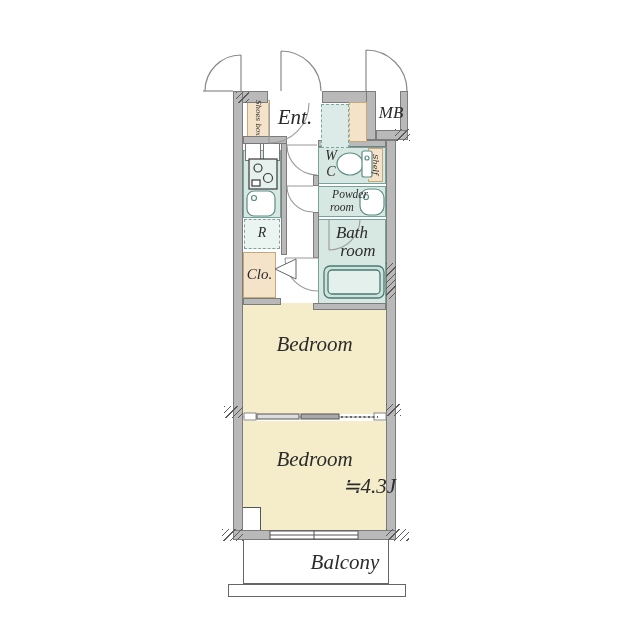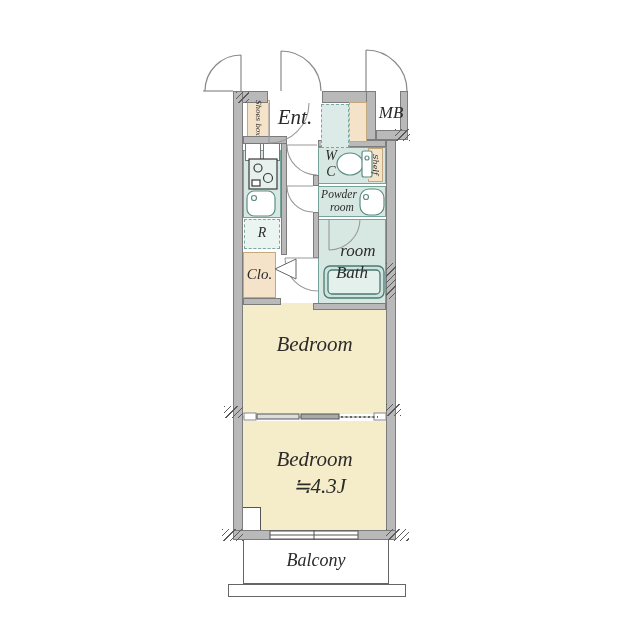--- a/index.html
+++ b/index.html
@@ -136,24 +136,24 @@
   </svg>
 
   <div class="lbl" style="left:266px;top:106px;width:58px;font-size:21px;">Ent.</div>
   <div class="lbl" style="left:372px;top:104px;width:38px;font-size:17px;">MB</div>
   <div class="vlbl" style="left:230px;top:114px;width:56px;font-size:7px;">Shoes box</div>
   <div class="lbl" style="left:321px;top:115px;width:26px;font-size:14px;">W</div>
   <div class="vlbl" style="left:332px;top:115px;width:52px;font-size:9px;">Shelf</div>
   <div class="lbl" style="left:321px;top:148px;width:20px;font-size:14px;">W</div>
   <div class="lbl" style="left:321px;top:164px;width:20px;font-size:14px;">C</div>
   <div class="vlbl" style="left:350px;top:160px;width:50px;font-size:8px;">Shelf</div>
-  <div class="lbl" style="left:315px;top:188px;width:48px;font-size:11.5px;">Powder</div>
+  <div class="lbl" style="left:326px;top:188px;width:48px;font-size:11.5px;">Powder</div>
   <div class="lbl" style="left:318px;top:201px;width:48px;font-size:11.5px;">room</div>
-  <div class="lbl" style="left:322px;top:224px;width:60px;font-size:17px;margin-top:40px;">Bath</div>
+  <div class="lbl" style="left:322px;top:224px;width:60px;font-size:17px;">Bath</div>
   <div class="lbl" style="left:328px;top:242px;width:60px;font-size:17px;">room</div>
   <div class="lbl" style="left:244px;top:225px;width:36px;font-size:14px;">R</div>
   <div class="lbl" style="left:243px;top:266px;width:33px;font-size:15px;">Clo.</div>
   <div class="lbl" style="left:243px;top:333px;width:143px;font-size:21px;">Bedroom</div>
   <div class="lbl" style="left:243px;top:448px;width:143px;font-size:21px;">Bedroom</div>
-  <div class="lbl" style="left:243px;top:475px;width:153px;font-size:21px;">≒4.3J</div>
-  <div class="lbl" style="left:243px;top:551px;width:146px;font-size:18px;">Balcony</div>
+  <div class="lbl" style="left:243px;top:475px;width:153px;font-size:21px;text-align:right;">≒4.3J</div>
+  <div class="lbl" style="left:243px;top:551px;width:146px;font-size:21px;padding-left:29px;">Balcony</div>
 
 </div>
 
 </body></html>

